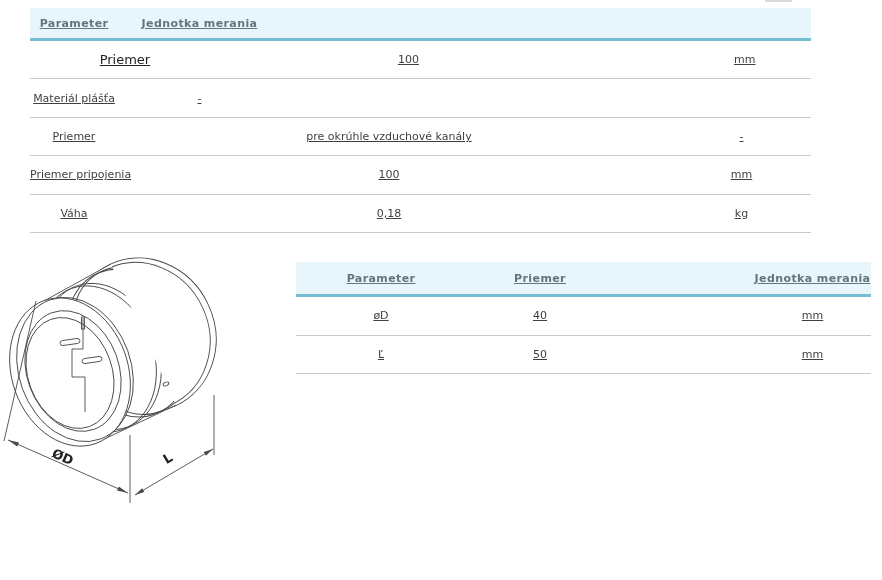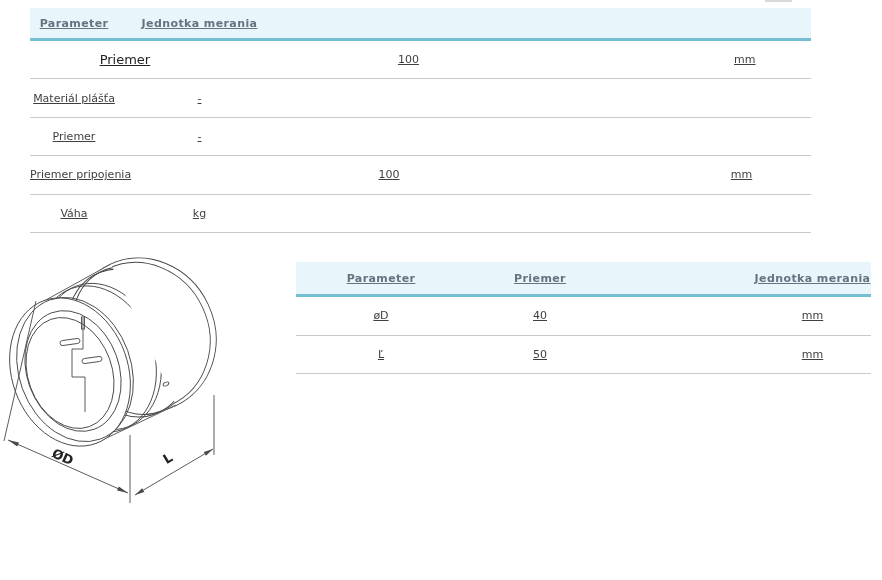--- a/index.html
+++ b/index.html
@@ -56,29 +56,31 @@
     <div class="cell c1 emph">Priemer</div>
     <div class="cell c2">100</div>
     <div class="cell c3">mm</div>
   </div>
   <div class="trow">
     <div class="cell c1">Materiál plášťa</div>
     <div class="cell c3">-</div>
   </div>
   <div class="trow">
     <div class="cell c1">Priemer</div>
+    <div class="cell c2">pre okrúhle vzduchové kanály</div>
     <div class="cell c3">-</div>
   </div>
   <div class="trow">
     <div class="cell c1">Priemer pripojenia</div>
     <div class="cell c2">100</div>
     <div class="cell c3">mm</div>
   </div>
   <div class="trow">
     <div class="cell c1">Váha</div>
+    <div class="cell c2">0,18</div>
     <div class="cell c3">kg</div>
   </div>
 </div>
 
 <div id="table-dim" class="spec-table">
   <div class="thead">
     <div class="cell c1">Parameter</div>
     <div class="cell c2">Priemer</div>
     <div class="cell c3">Jednotka merania</div>
   </div>

